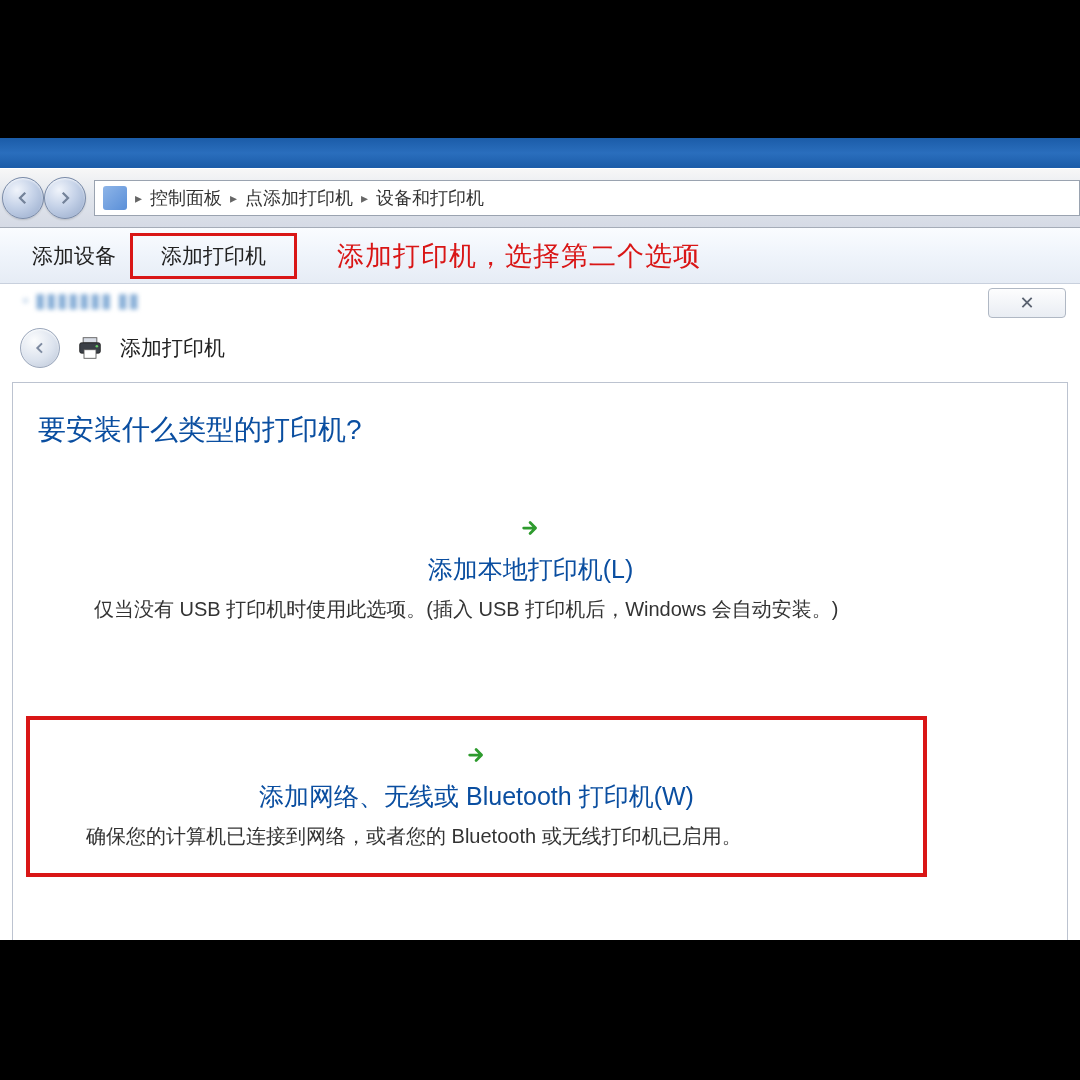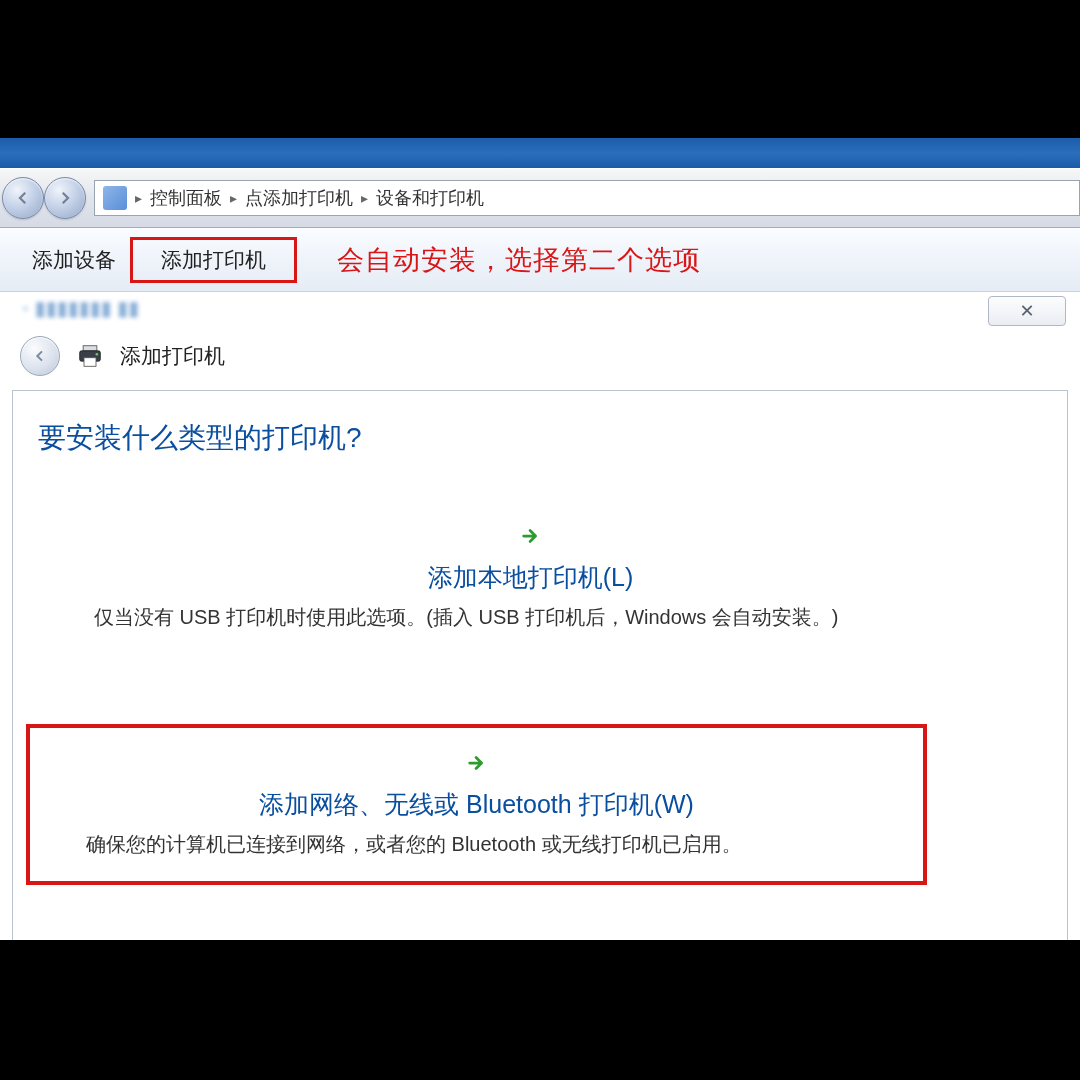--- a/index.html
+++ b/index.html
@@ -11,21 +11,21 @@
   .desktop-strip { height: 30px; background: linear-gradient(to bottom, #1b5ca8 0%, #2a6ebd 50%, #1b5ca8 100%); position: relative; }
   
   .nav-bar { height: 60px; background: linear-gradient(to bottom, #f7f7f7 0%, #e1e5ec 50%, #d5dae5 100%); border-top: 1px solid #fff; border-bottom: 1px solid #a5acb8; display: flex; align-items: center; padding-left: 2px; }
   .nav-buttons { display: flex; gap: 0; margin-right: 8px; }
   .nav-btn { width: 42px; height: 42px; border-radius: 50%; background: radial-gradient(circle at 35% 30%, #f0f4fb 0%, #c5d2e8 45%, #93a7c9 100%); border: 1px solid #7a8ba8; display: flex; align-items: center; justify-content: center; color: #738299; box-shadow: inset 0 1px 2px rgba(255,255,255,0.8), 0 1px 2px rgba(0,0,0,0.15); }
   .nav-btn svg { width: 18px; height: 18px; }
   .addr-bar { flex: 1; height: 36px; background: #fff; border: 1px solid #9aa3b0; display: flex; align-items: center; padding: 0 8px; font-size: 18px; color: #333; gap: 6px; }
   .addr-icon { width: 24px; height: 24px; background: linear-gradient(135deg, #8eb5e8, #5a8fd8); border-radius: 3px; display:inline-block; }
   .crumb-sep { color: #666; font-size: 14px; padding: 0 2px; }
   
-  .toolbar { height: 64px; background: linear-gradient(to bottom, #fafcff 0%, #eff4fb 50%, #e6ecf5 100%); border-bottom: 1px solid #c8d0dd; display: flex; align-items: center; padding-left: 18px; gap: 0; }
+  .toolbar { height: 56px; background: linear-gradient(to bottom, #fafcff 0%, #eff4fb 50%, #e6ecf5 100%); border-bottom: 1px solid #c8d0dd; display: flex; align-items: center; padding-left: 18px; gap: 0; }
   .toolbar-item { font-size: 21px; color: #222; padding: 8px 14px; cursor: default; }
   .toolbar-highlight { border: 3px solid #d91616; padding: 6px 28px; }
   .annotation { font-family: "SimSun", serif; color: #d91616; font-size: 27px; margin-left: 40px; letter-spacing: 1px; }
   
   .window-area { position: relative; margin: 0 6px 0 6px; }
   
   .close-row { height: 32px; display: flex; justify-content: flex-end; align-items: flex-start; padding-right: 8px; padding-top: 4px; }
   .close-btn { width: 78px; height: 30px; background: linear-gradient(to bottom, #fdfdfe, #e9edf3); border: 1px solid #b0b8c4; border-radius: 4px; display: flex; align-items: center; justify-content: center; color: #5a6270; font-size: 18px; font-family: "Segoe UI", sans-serif; }
   
   .wiz-header { display: flex; align-items: center; gap: 16px; padding: 12px 14px 14px 14px; }
@@ -76,21 +76,21 @@
     <span class="crumb-sep">▸</span>
     <span>点添加打印机</span>
     <span class="crumb-sep">▸</span>
     <span>设备和打印机</span>
   </div>
 </div>
 
 <div class="toolbar">
   <div class="toolbar-item">添加设备</div>
   <div class="toolbar-item toolbar-highlight">添加打印机</div>
-  <div class="annotation">会自动安装，选择第二个选项</div>
+  <div class="annotation">添加打印机，选择第二个选项</div>
 </div>
 
 <div class="window-area">
   <div class="close-row">
     <div style="flex:1">
         <div class="blur-text">◦ ▮▮▮▮▮▮▮ ▮▮</div>
       </div>
     <div class="close-btn">
       <span>✕</span>
     </div>

